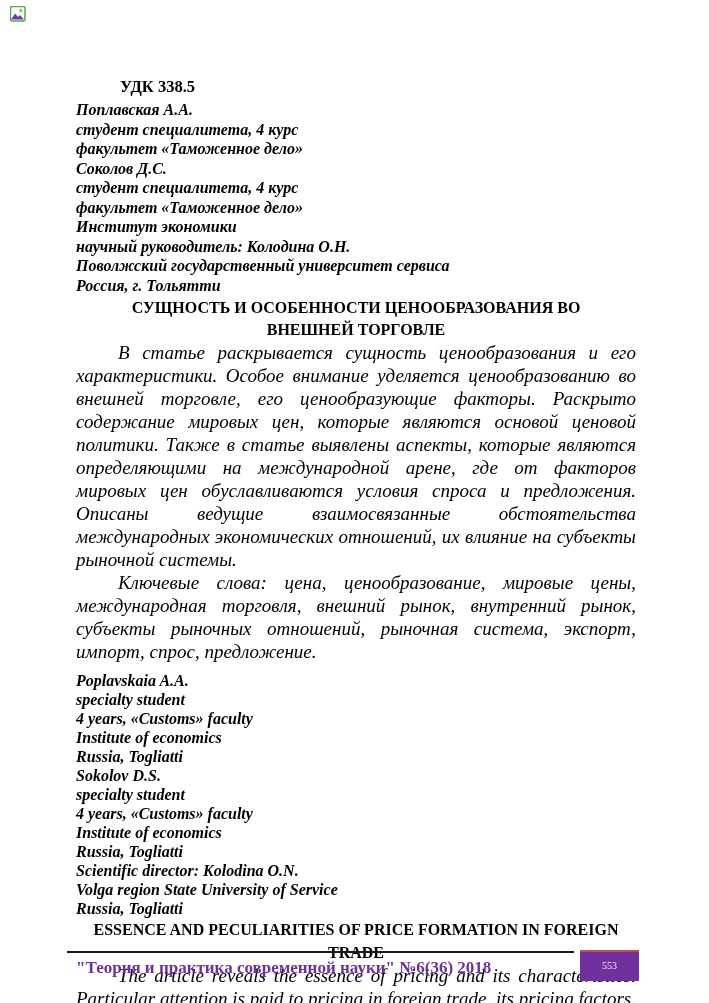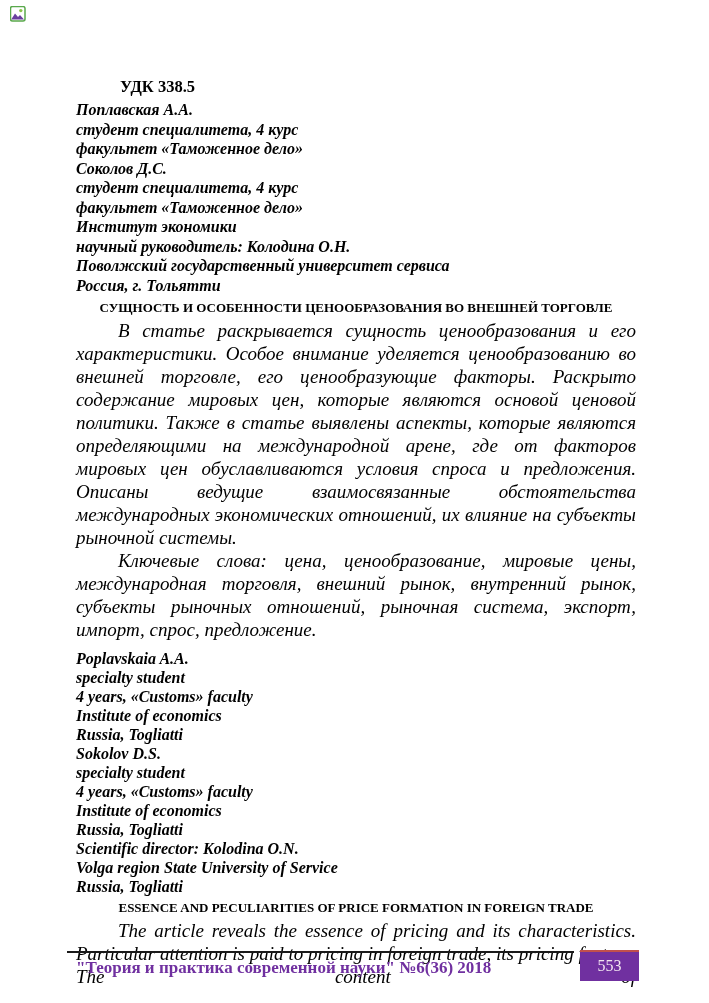--- a/index.html
+++ b/index.html
@@ -45,21 +45,21 @@
     margin-top: 2px;
   }
   .authors.en {
     margin-top: 8px;
     line-height: 19px;
   }
   .a-line { white-space: nowrap; }
 
   .title {
     font-weight: bold;
-    font-size: 13px;
+    font-size: 16px;
     line-height: 22px;
     text-align: center;
     max-width: 532px;
     margin: 2px auto 0 auto;
   }
   .title.en { line-height: 23px; margin-top: 0; }
 
   .para {
     font-style: italic;
     font-size: 19px;
@@ -89,21 +89,21 @@
   }
   .page-badge {
     position: absolute;
     left: 580px;
     top: 950px;
     width: 59px;
     height: 31px;
     background: #7030A0;
     border-top: 2px solid #C0504D;
     color: #F2E6F0;
-    font-size: 16px;
+    font-size: 10px;
     line-height: 28px;
     text-align: center;
   }
 </style>
 </head>
 <body>
 
 <div class="page">
 
   <div class="broken-img">

